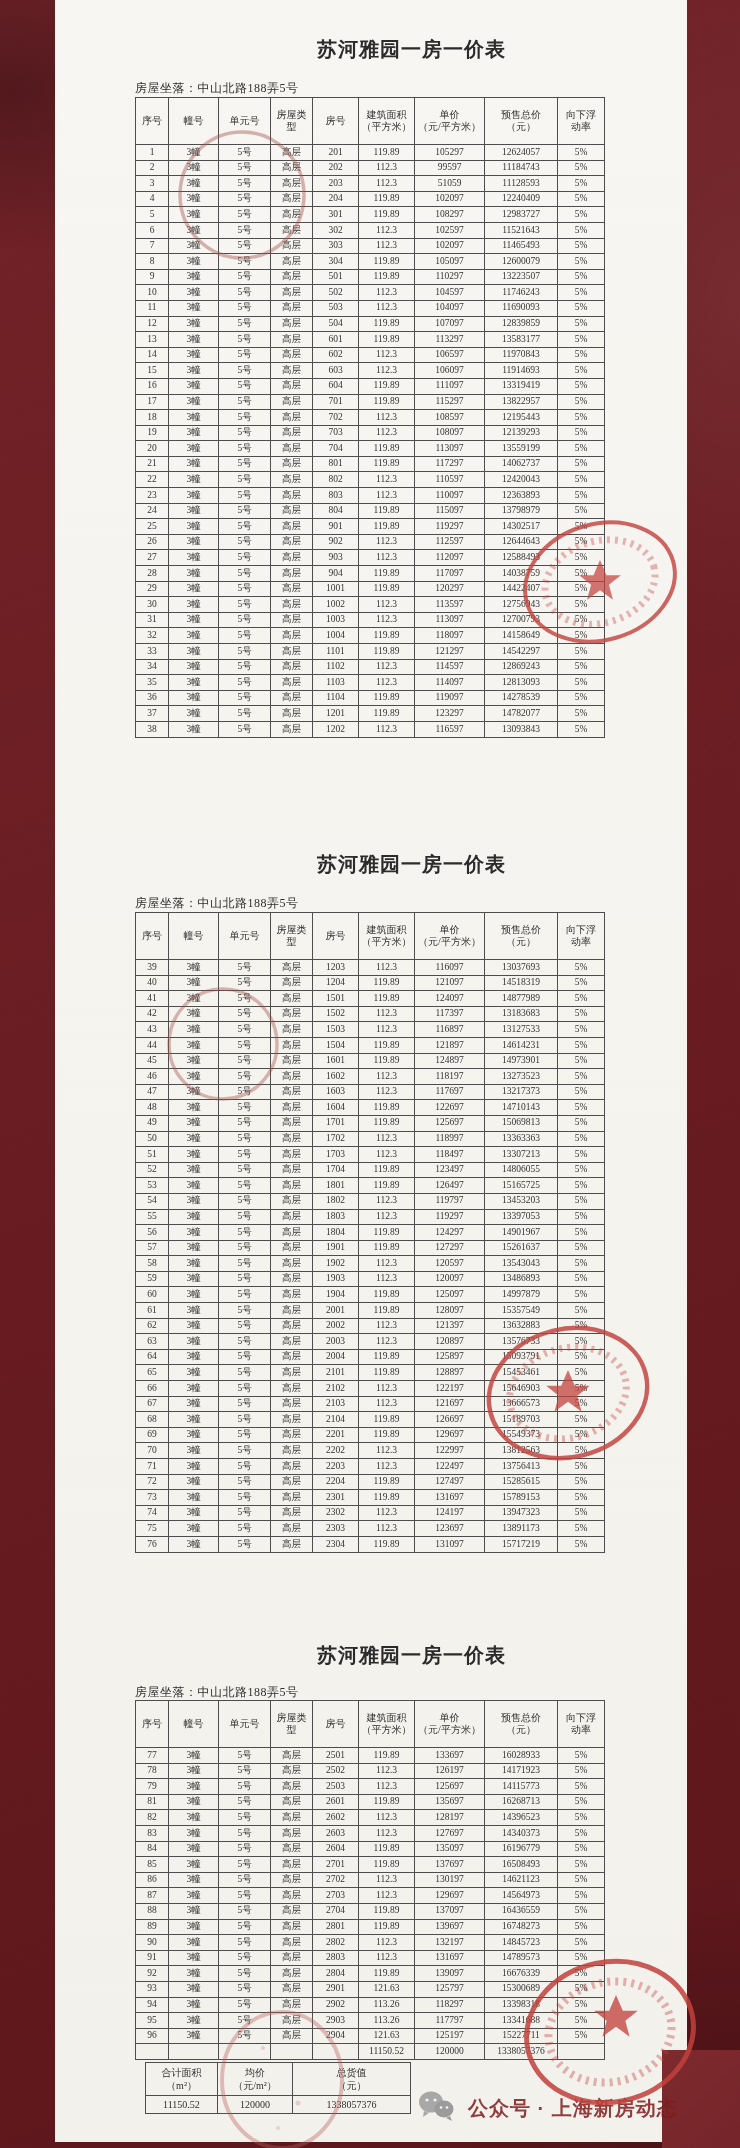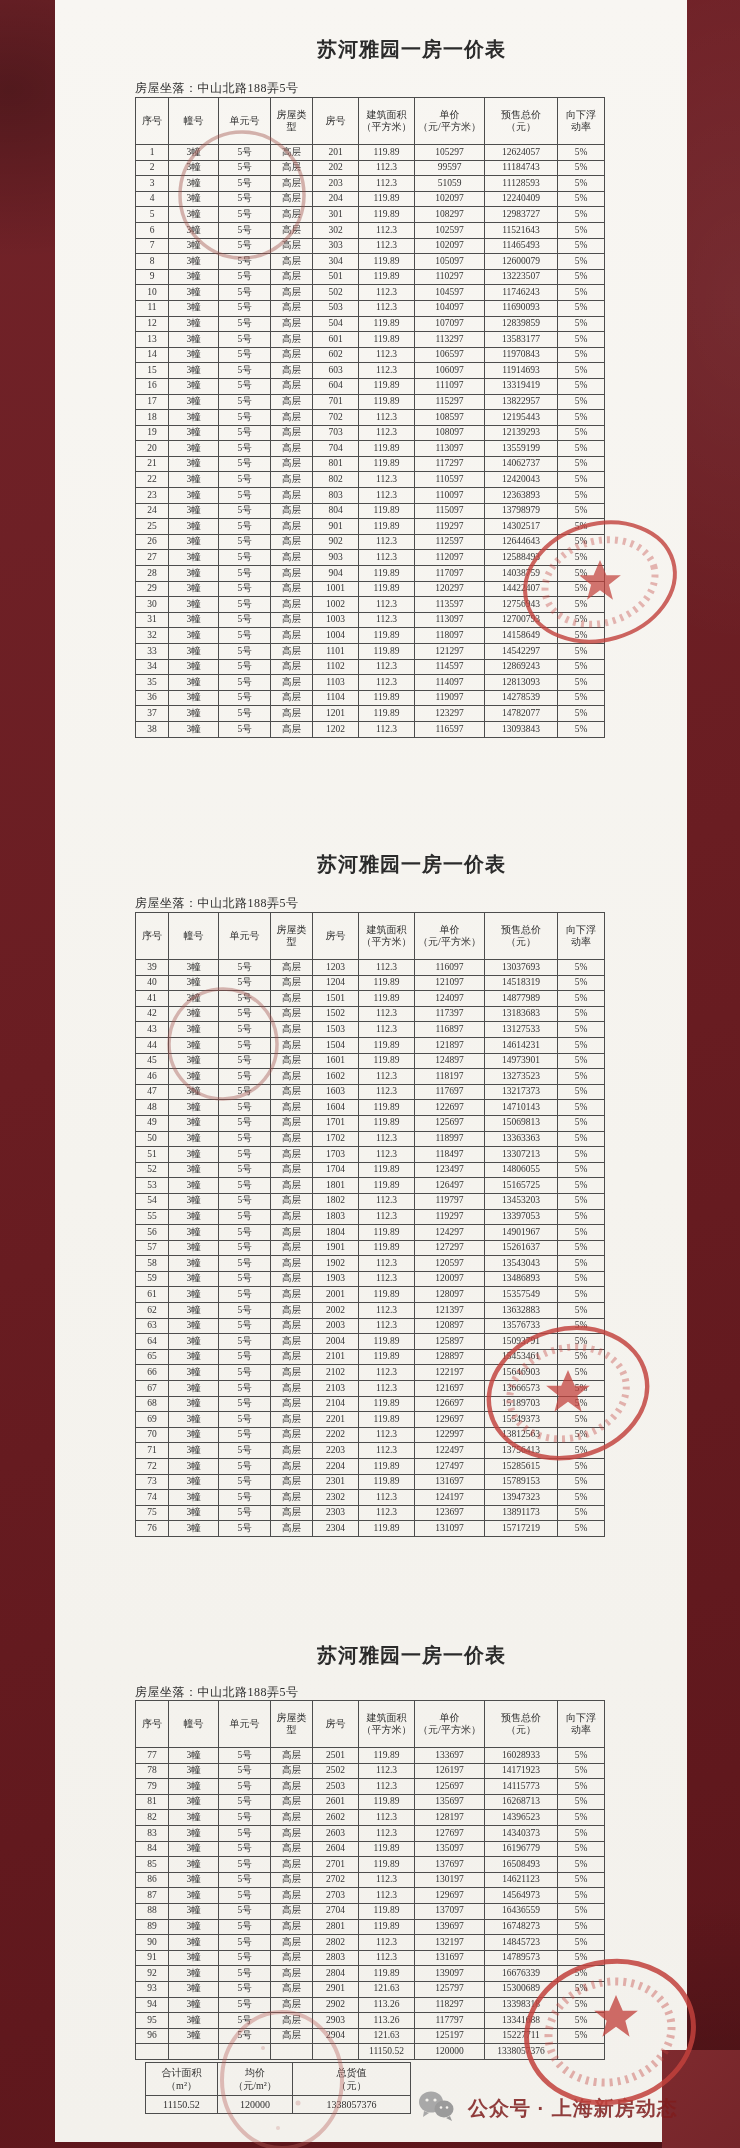--- a/index.html
+++ b/index.html
@@ -774,20 +774,31 @@
           </tr>
           <tr>
             <td>59</td>
             <td>3幢</td>
             <td>5号</td>
             <td>高层</td>
             <td>1903</td>
             <td>112.3</td>
             <td>120097</td>
             <td>13486893</td>
+            <td>5%</td>
+          </tr>
+          <tr>
+            <td>60</td>
+            <td>3幢</td>
+            <td>5号</td>
+            <td>高层</td>
+            <td>1904</td>
+            <td>119.89</td>
+            <td>125097</td>
+            <td>14997879</td>
             <td>5%</td>
           </tr>
           <tr>
             <td>61</td>
             <td>3幢</td>
             <td>5号</td>
             <td>高层</td>
             <td>2001</td>
             <td>119.89</td>
             <td>128097</td>

